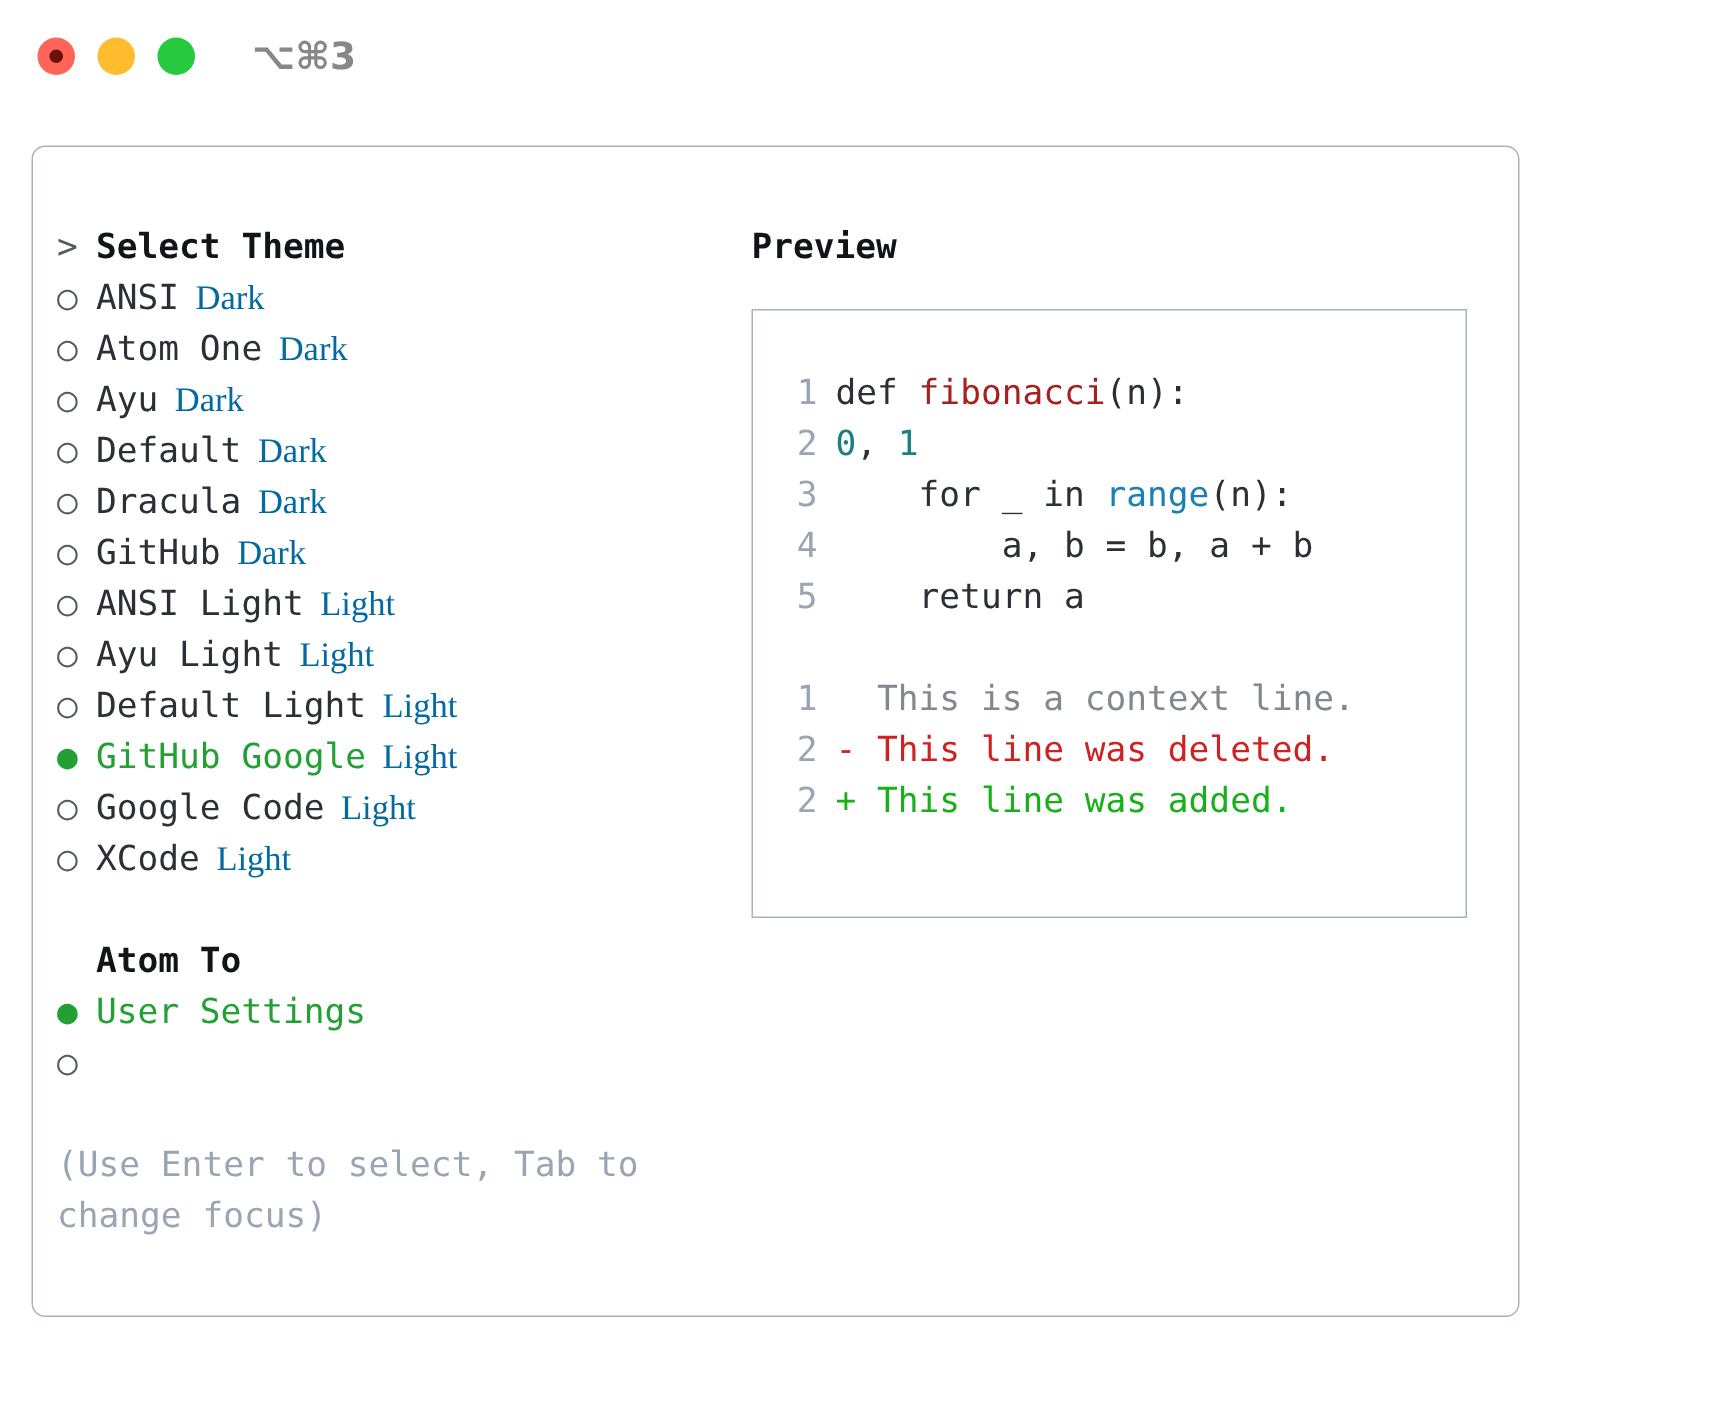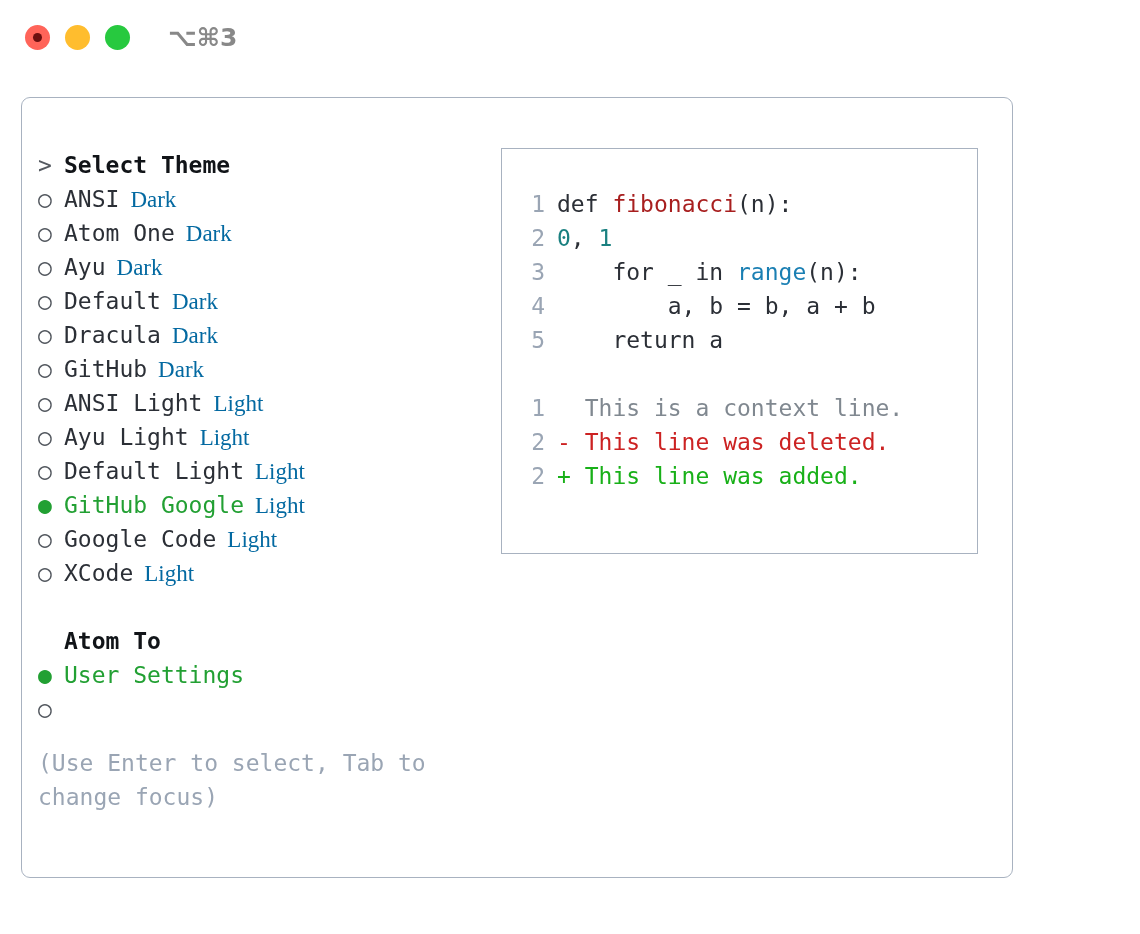--- a/index.html
+++ b/index.html
@@ -120,21 +120,21 @@
   .label.selected { color: #22a033; }
   .tag {
     color: #0369a1;
     margin-left: 11px;
     font-family: Liberation Serif, serif;
   }
 
   .section-gap { height: 34px; }
 
   .hint {
-    margin-top: 20px;
+    margin-top: 34px;
     font-size: 23px;
     line-height: 34px;
     color: #9aa5b4;
     width: 420px;
     white-space: pre-wrap;
   }
 
   
   .right-col {
     position: absolute;
@@ -234,20 +234,21 @@
 
         <div id="apply-items">
             <div class="row"><span class="marker green">●</span><span class="label selected">User Settings</span></div>
             <div class="row"><span class="marker">○</span></div>
           </div>
 
         <div class="hint">(Use Enter to select, Tab to change focus)</div>
       </div>
 
       <div class="right-col">
+        <div class="preview-title">Preview</div>
         <div class="preview-box">
           <div id="code-block">
               <div class="code-line"><span class="lineno">1</span><span class="tok-def">def </span><span class="tok-func">fibonacci</span><span class="tok-plain">(n):</span></div>
               <div class="code-line"><span class="lineno">2</span><span class="tok-num">0</span><span class="tok-plain">, </span><span class="tok-num">1</span></div>
               <div class="code-line"><span class="lineno">3</span><span class="tok-plain">    for _ in </span><span class="tok-builtin">range</span><span class="tok-plain">(n):</span></div>
               <div class="code-line"><span class="lineno">4</span><span class="tok-plain">        a, b = b, a + b</span></div>
               <div class="code-line"><span class="lineno">5</span><span class="tok-plain">    return a</span></div>
             </div>
           <div class="diff-gap"></div>
           <div id="diff-block">

